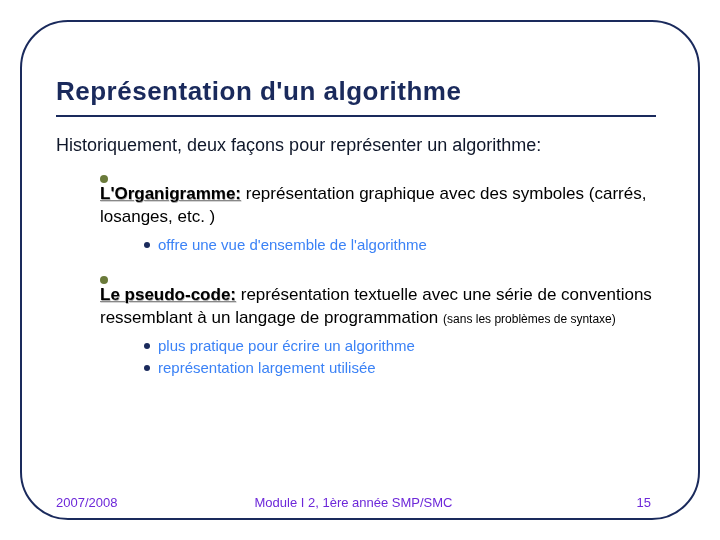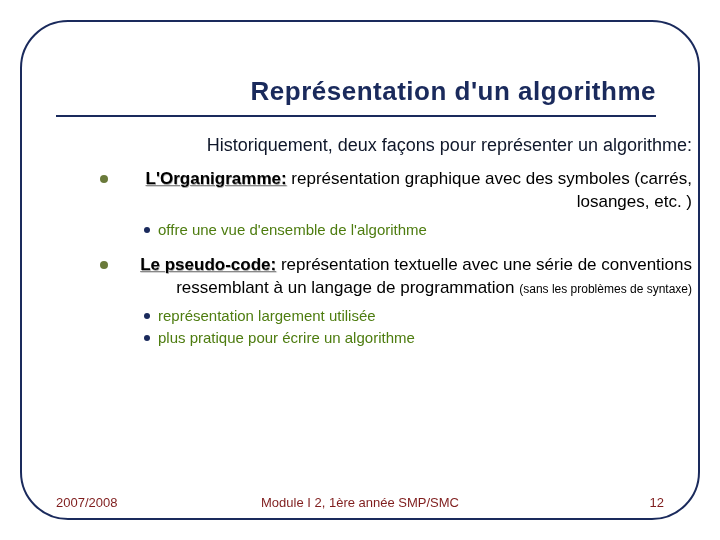--- a/index.html
+++ b/index.html
@@ -17,21 +17,20 @@
     width: 680px;
     height: 500px;
     border: 2px solid #1a2a5c;
     border-radius: 48px;
   }
   .content {
     position: absolute;
     left: 56px;
     top: 76px;
     right: 28px;
-    text-align: right;
   }
   .title {
     font-size: 26px;
     font-weight: bold;
     color: #1a2a5c;
     letter-spacing: 0.5px;
     padding-bottom: 8px;
     border-bottom: 2.5px solid #1a2a5c;
     margin-bottom: 18px;
     width: 600px;
@@ -42,20 +41,21 @@
     margin-bottom: 12px;
   }
   .lvl1 {
     margin-left: 44px;
     margin-bottom: 14px;
   }
   .item1 {
     display: flex;
     align-items: flex-start;
     margin-bottom: 2px;
+    flex-direction: column;
   }
   .dot1 {
     width: 8px;
     height: 8px;
     background: #6a7a3a;
     border-radius: 50%;
     margin-top: 7px;
     margin-right: 10px;
     flex-shrink: 0;
   }
@@ -85,32 +85,32 @@
     width: 6px;
     height: 6px;
     background: #1a2a5c;
     border-radius: 50%;
     margin-top: 7px;
     margin-right: 8px;
     flex-shrink: 0;
   }
   .txt2 {
     font-size: 15px;
-    color: #4d7c0f;
+    color: #3b82f6;
     line-height: 1.35;
   }
   .footer {
     position: absolute;
     left: 0;
-    right: 0;
+    right: 13px;
     bottom: 30px;
     display: flex;
     align-items: center;
     font-size: 13px;
-    color: #7f1d1d;
+    color: #6d28d9;
   }
   .f-left { position: absolute; left: 56px; }
   .f-center { width: 100%; text-align: center; }
   .f-right { position: absolute; right: 56px; }
 </style>
 </head>
 <body>
 
 <div class="slide">
   <div class="frame"></div>
@@ -137,28 +137,28 @@
     <div class="lvl1">
       <div class="item1">
         <div class="dot1"></div>
         <div class="txt1">
           <span class="term">Le pseudo-code:</span><span> représentation textuelle avec une série de conventions ressemblant à un langage de programmation </span><span class="small">(sans les problèmes de syntaxe)</span>
         </div>
       </div>
       <div class="lvl2">
         <div class="item2">
           <div class="dot2"></div>
-          <div class="txt2">représentation largement utilisée</div>
+          <div class="txt2">plus pratique pour écrire un algorithme</div>
         </div>
         <div class="item2">
           <div class="dot2"></div>
-          <div class="txt2">plus pratique pour écrire un algorithme</div>
+          <div class="txt2">représentation largement utilisée</div>
         </div>
       </div>
     </div>
   </div>
 
   <div class="footer">
     <div class="f-left">2007/2008</div>
     <div class="f-center">Module I 2, 1ère année SMP/SMC</div>
-    <div class="f-right">12</div>
+    <div class="f-right">15</div>
   </div>
 </div>
 
 </body></html>

